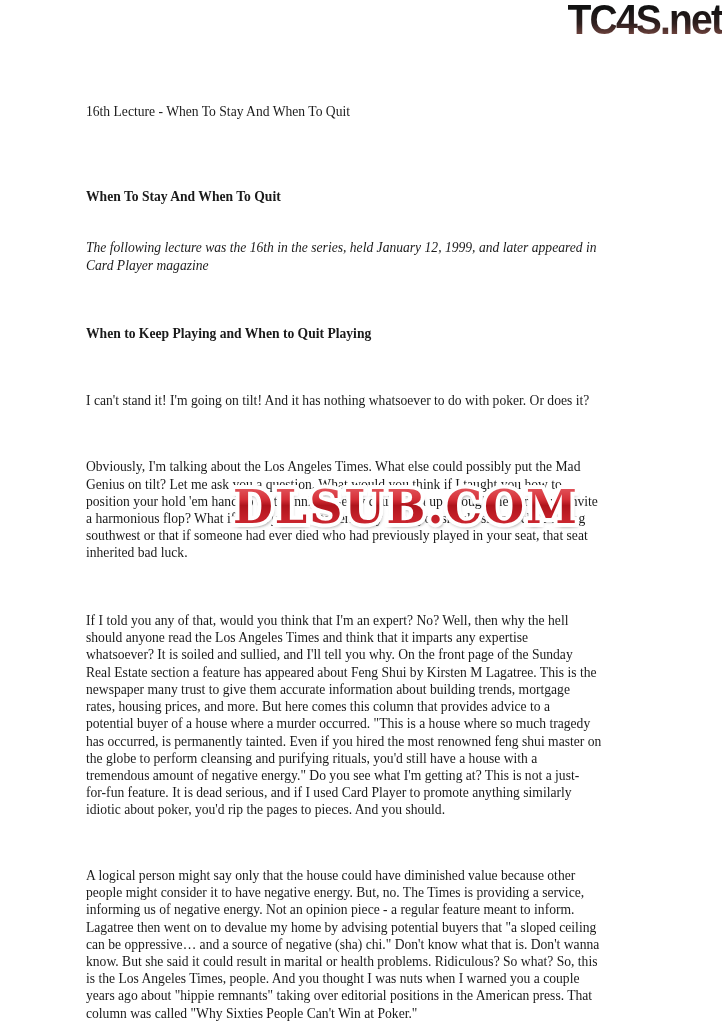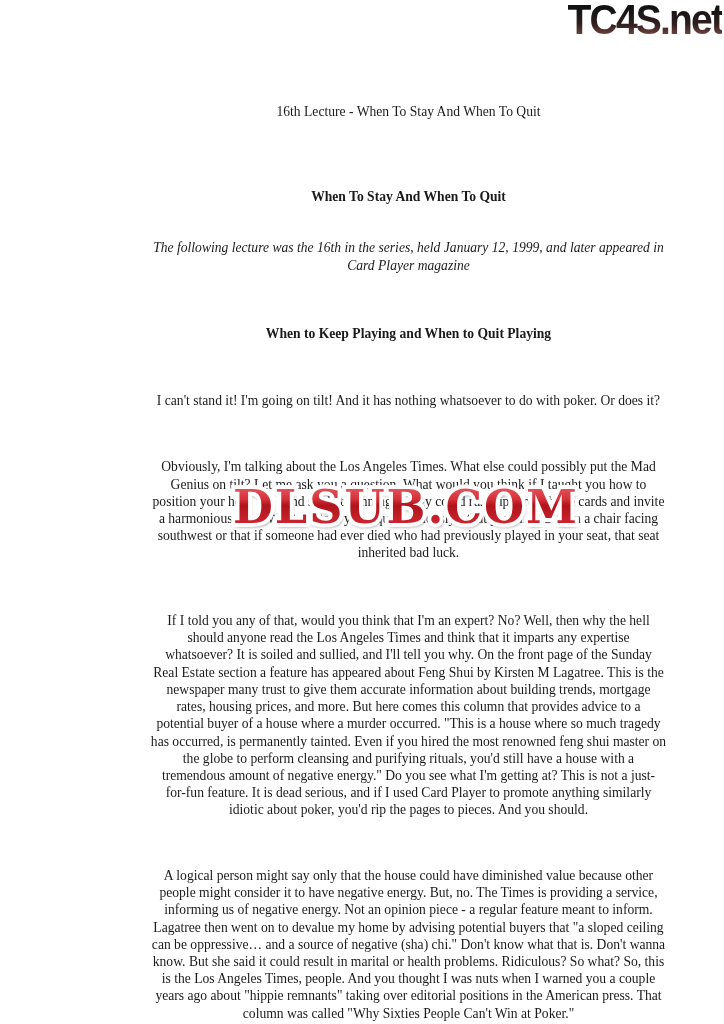--- a/index.html
+++ b/index.html
@@ -2,21 +2,21 @@
 <html><head>
 <meta charset="utf-8">
 <style>
   html, body { margin: 0; padding: 0; }
   body {
     width: 724px; height: 1024px;
     background: #ffffff;
     font-family: "Liberation Serif", serif;
     position: relative; overflow: hidden;
   }
-  .page { position: absolute; inset: 0; background: #ffffff; text-align: center; }
+  .page { position: absolute; inset: 0; background: #ffffff; }
 
   
   .top-logo {
     position: absolute; top: -4px; right: 2px;
     font-family: "Liberation Sans", sans-serif;
     font-weight: 900; font-size: 42px; letter-spacing: -2px;
     transform: scaleX(0.93); transform-origin: right top;
     background: linear-gradient(to bottom, #121212 25%, #2e1f1e 58%, #8e554d 92%, #a06158 100%);
     -webkit-background-clip: text; background-clip: text;
     -webkit-text-fill-color: transparent; color: transparent;

